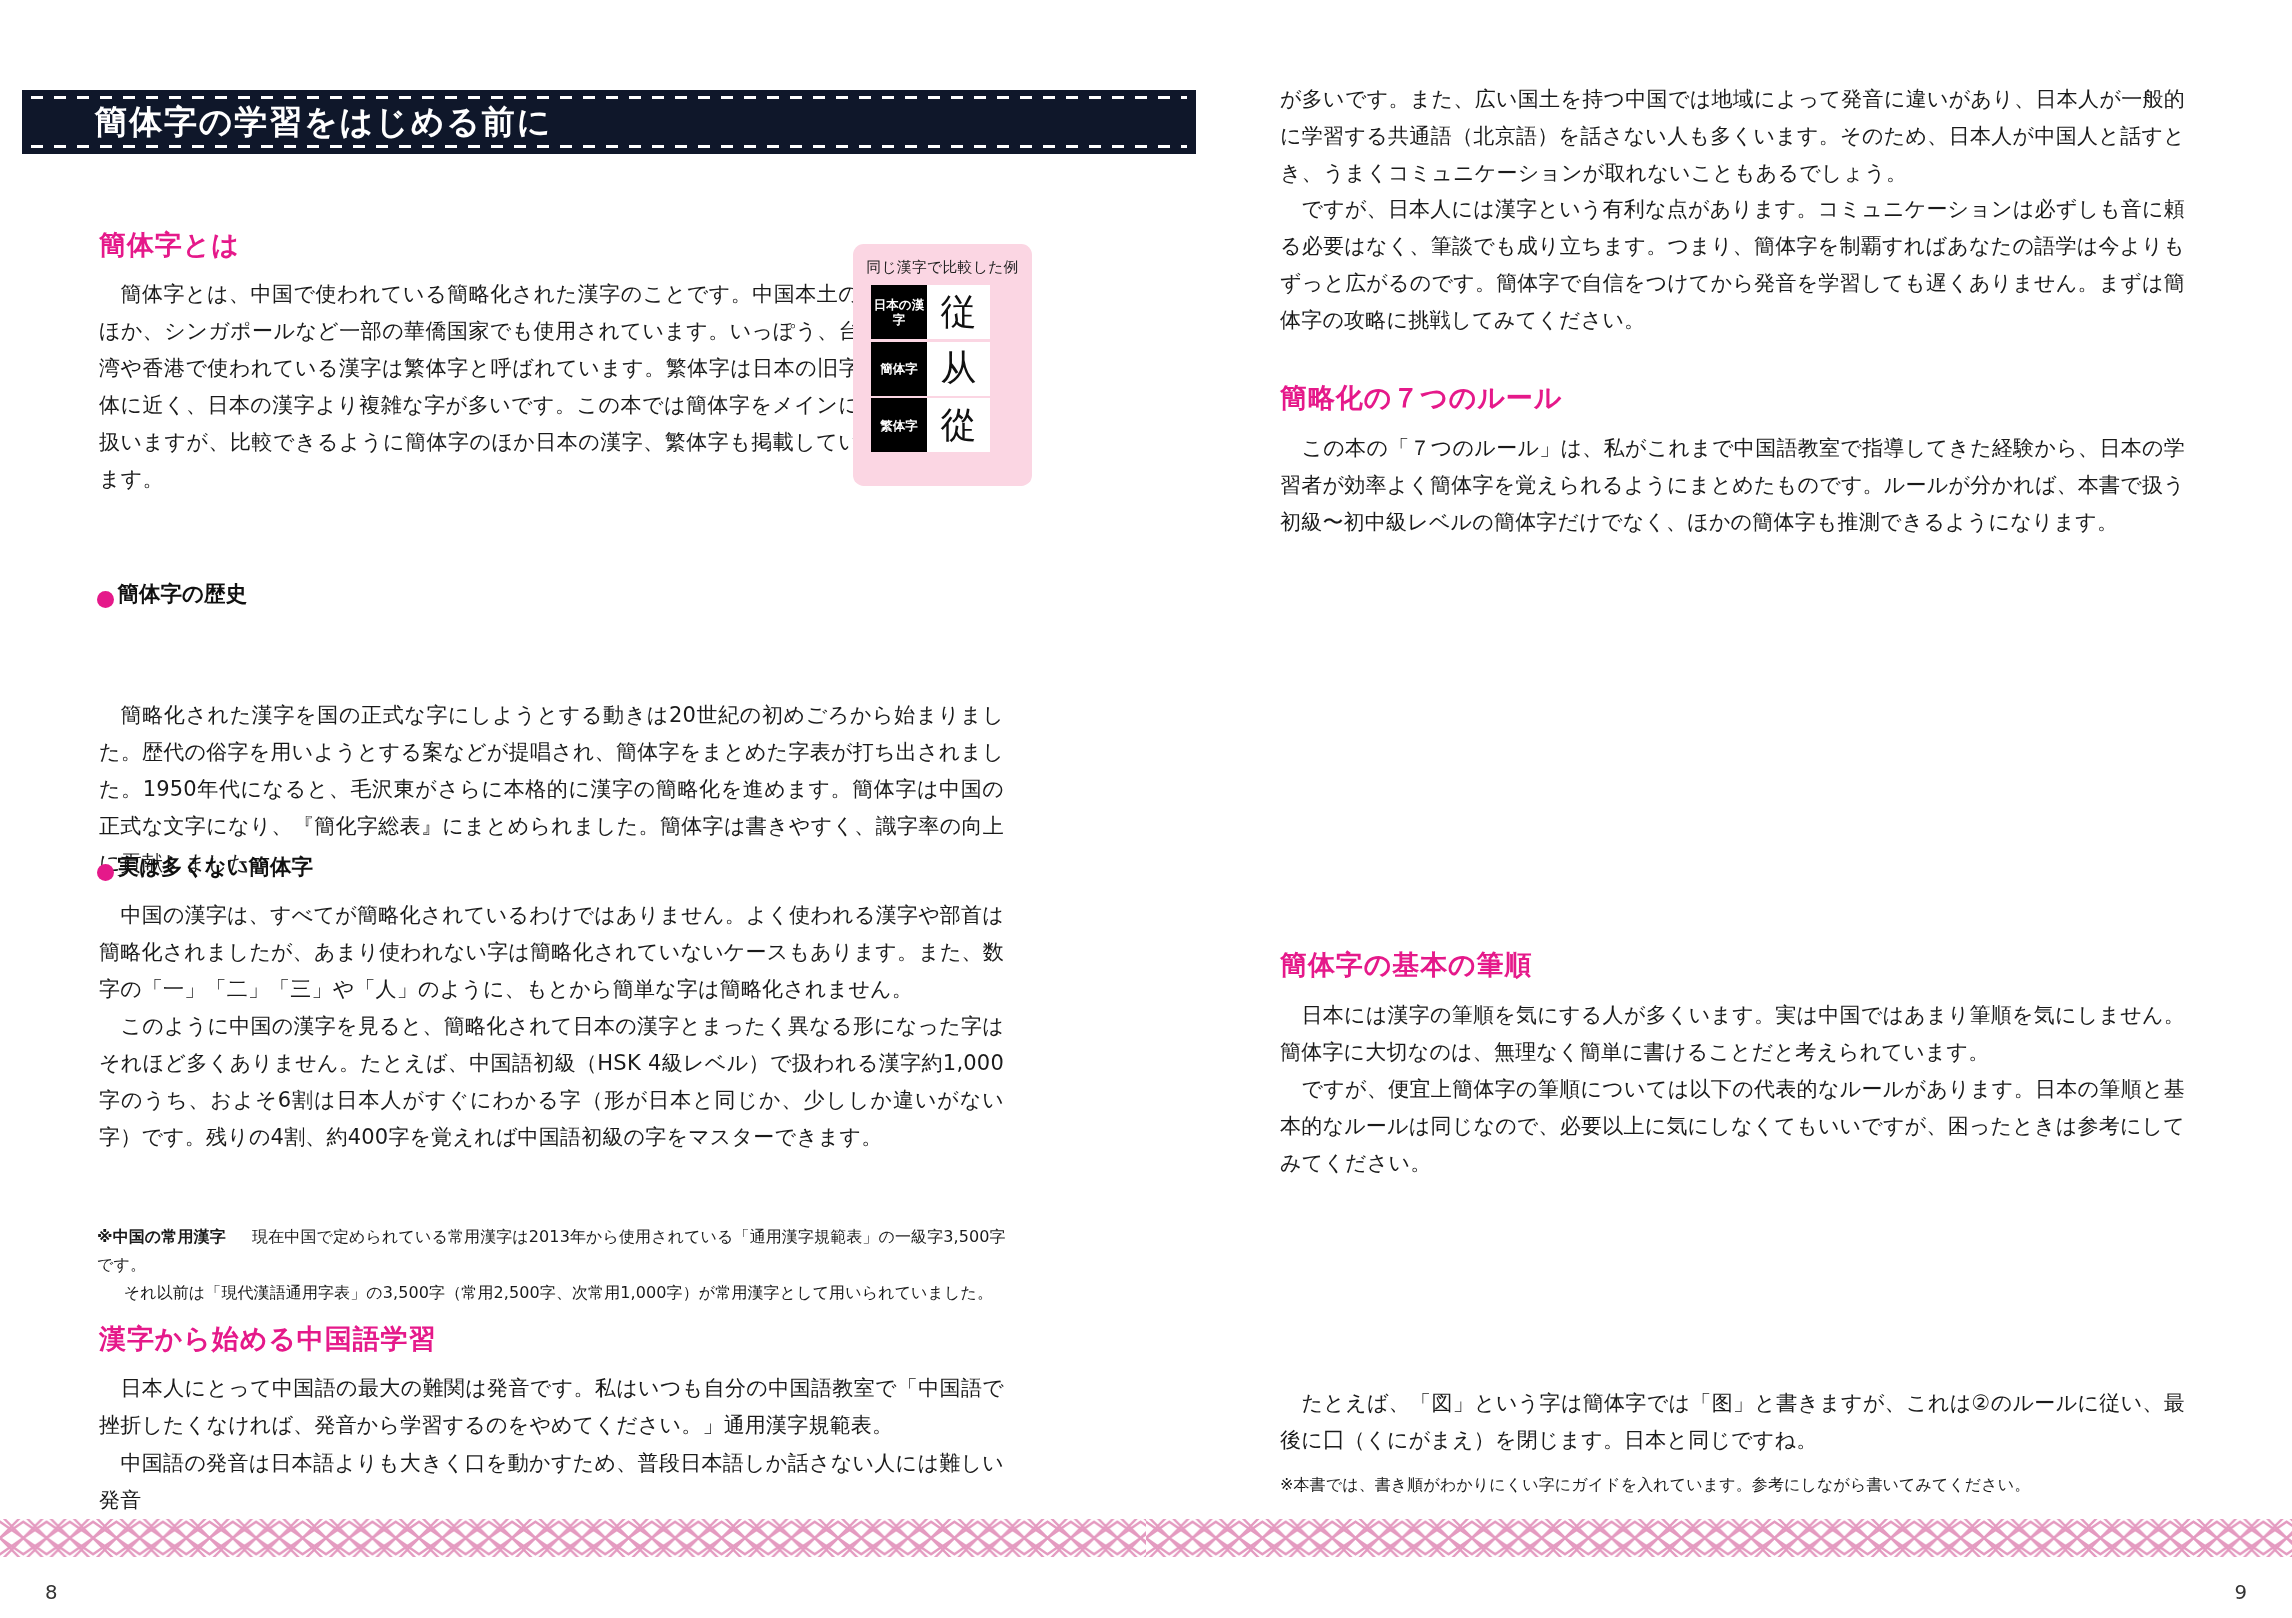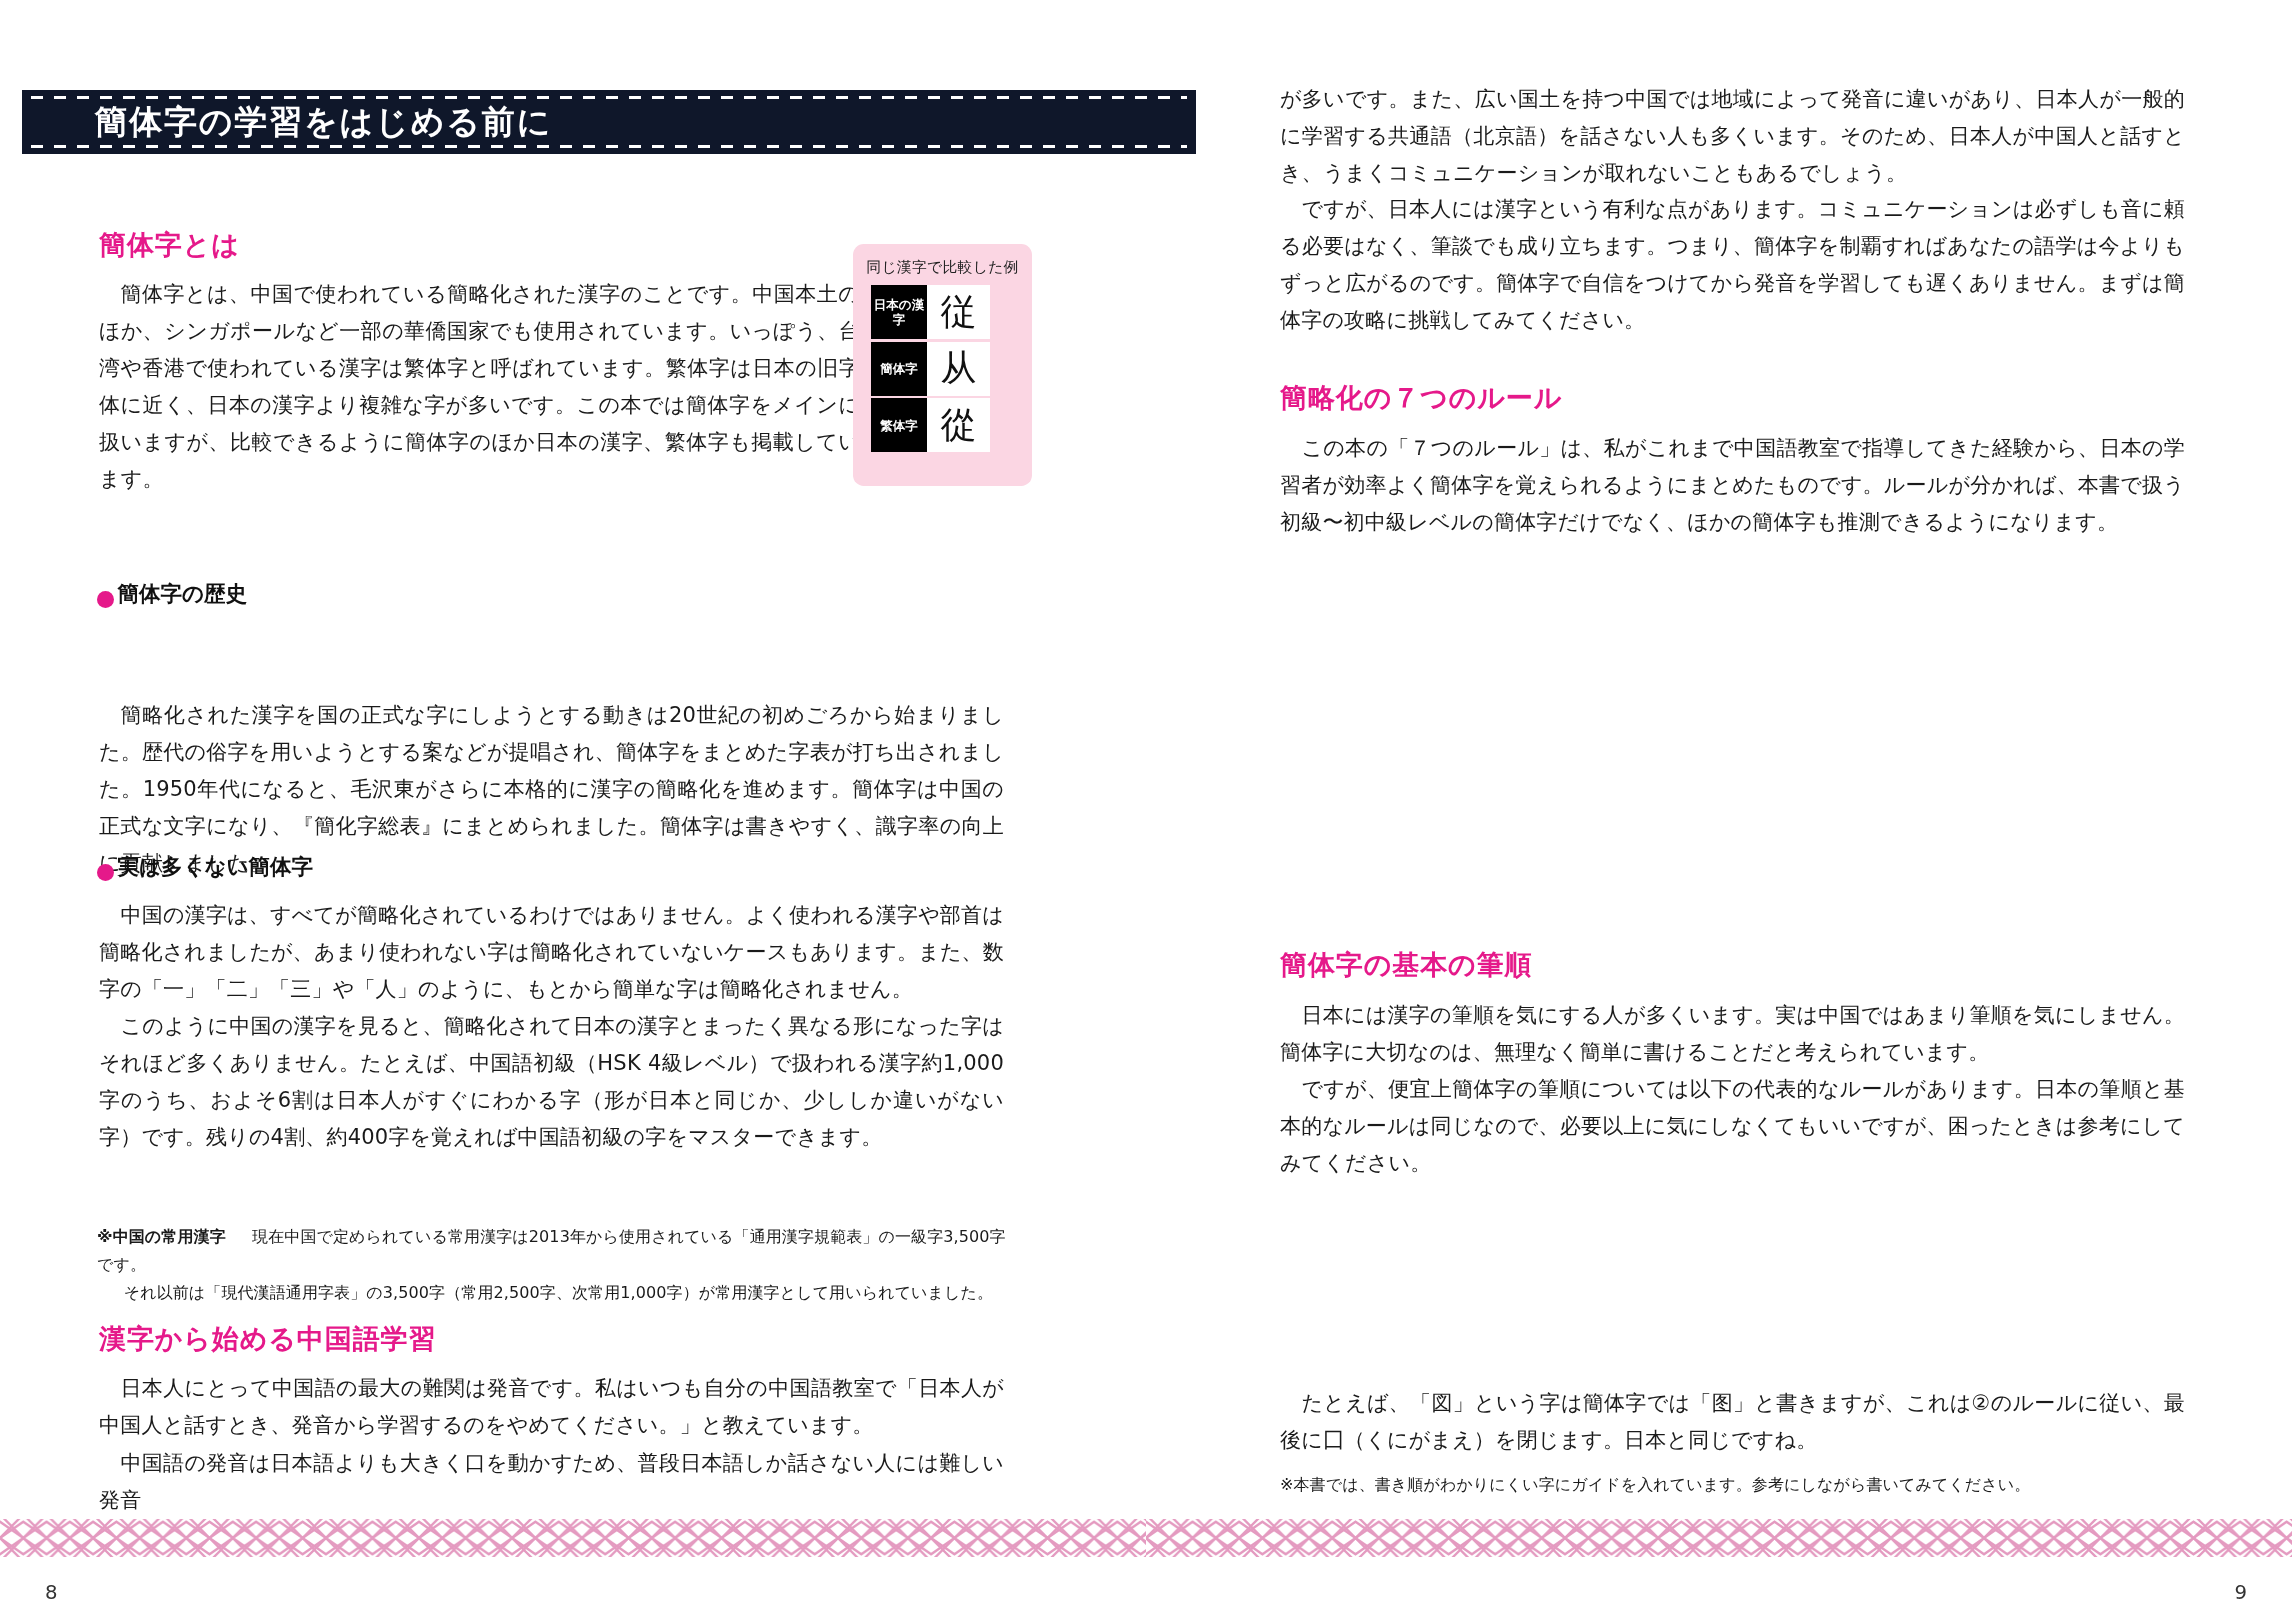--- a/index.html
+++ b/index.html
@@ -145,21 +145,21 @@
       <b>※中国の常用漢字</b>
       <span style="display:inline-block;width:16px;"></span>
       <span>現在中国で定められている常用漢字は2013年から使用されている「通用漢字規範表」の一級字3,500字です。</span>
       <br>
       <span style="display:inline-block;width:21.5px;"></span>
       <span>それ以前は「現代漢語通用字表」の3,500字（常用2,500字、次常用1,000字）が常用漢字として用いられていました。</span>
     </div>
 
     <div class="h2" style="left:99px;top:1321px;">漢字から始める中国語学習</div>
 
-    <div class="para indent" style="left:99px;top:1370px;width:905px;">日本人にとって中国語の最大の難関は発音です。私はいつも自分の中国語教室で「日本人が中国人と話すとき、発音から学習するのをやめてください。」と教えています。</div>
+    <div class="para indent" style="left:99px;top:1370px;width:905px;">日本人にとって中国語の最大の難関は発音です。私はいつも自分の中国語教室で「中国語で挫折したくなければ、発音から学習するのをやめてください。」通用漢字規範表。</div>
 
     <div class="para indent" style="left:99px;top:1445px;width:905px;">中国語の発音は日本語よりも大きく口を動かすため、普段日本語しか話さない人には難しい発音</div>
 
     <div class="lattice">
       <svg width="1146" height="38" viewBox="0 0 1280 42" preserveAspectRatio="none" aria-hidden="true">
         <defs>
           <pattern id="latL" width="52" height="42" patternUnits="userSpaceOnUse">
             <g fill="none" stroke="#e49ac0" stroke-width="2.6">
               <path d="M-26 21 L0 -5 L26 21 L0 47 Z"></path>
               <path d="M0 21 L26 -5 L52 21 L26 47 Z"></path>

